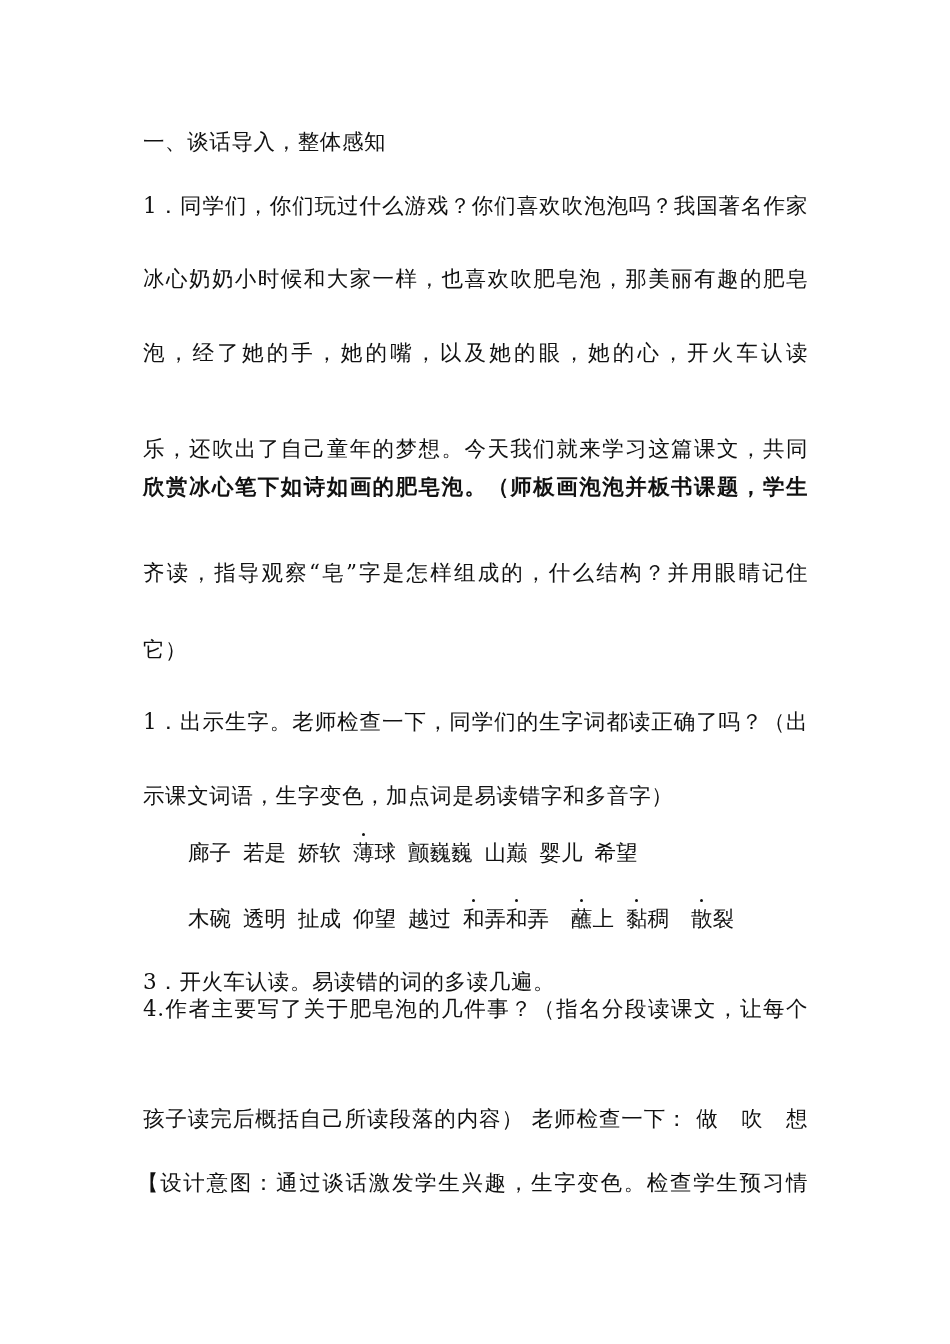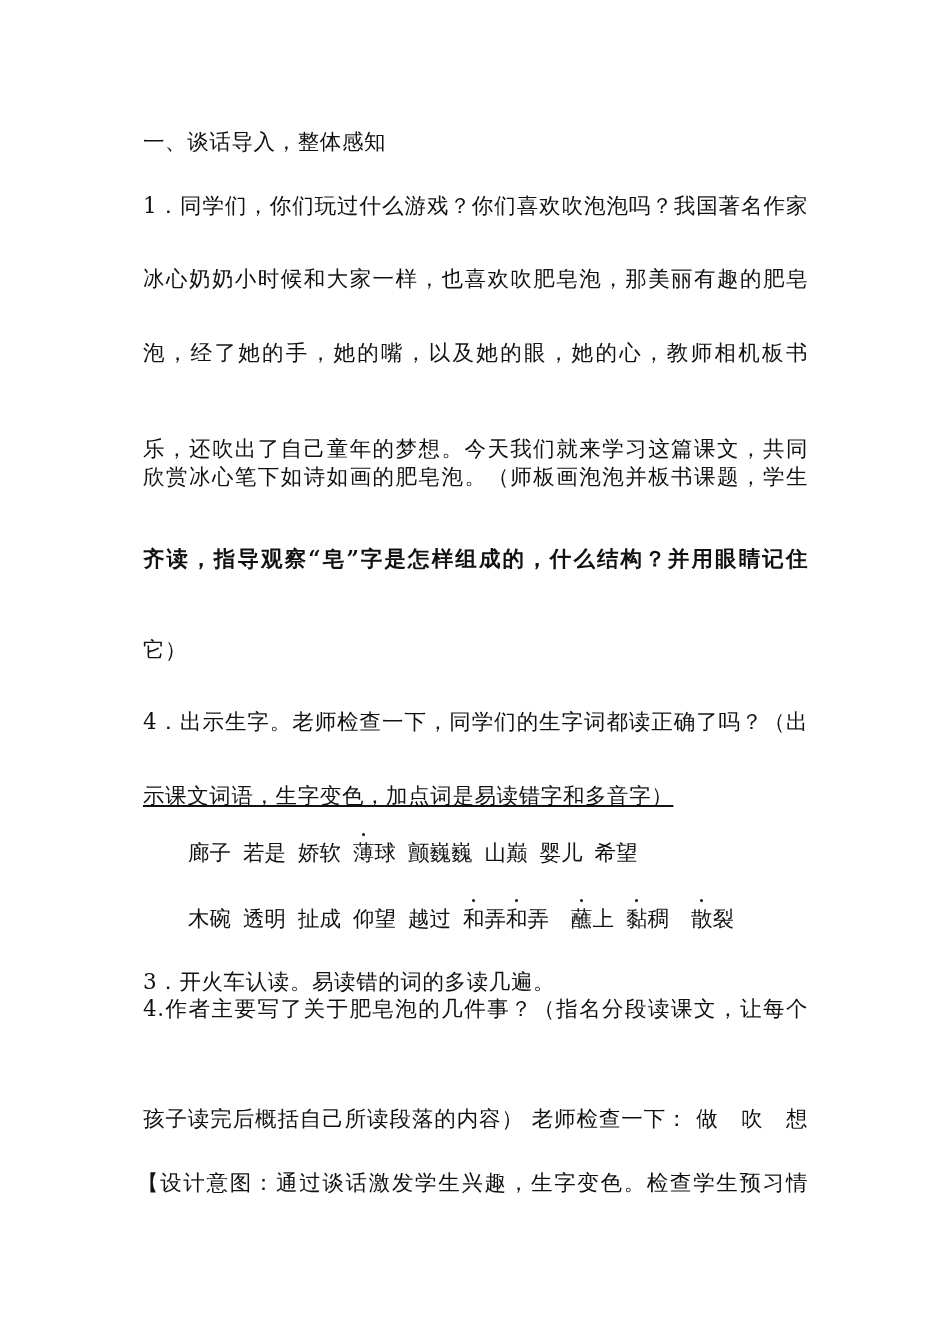--- a/index.html
+++ b/index.html
@@ -66,30 +66,30 @@
 </head>
 <body>
 
 <div class="page">
 
   <div class="line" style="top:127px;">一、谈话导入，整体感知</div>
 
   <div>
     <div class="line justify" style="top:191px;">1．同学们，你们玩过什么游戏？你们喜欢吹泡泡吗？我国著名作家</div>
     <div class="line justify" style="top:264px;">冰心奶奶小时候和大家一样，也喜欢吹肥皂泡，那美丽有趣的肥皂</div>
-    <div class="line justify" style="top:338px;">泡，经了她的手，她的嘴，以及她的眼，她的心，教师相机板书</div>
+    <div class="line justify" style="top:338px;">泡，经了她的手，她的嘴，以及她的眼，她的心，开火车认读</div>
     <div class="line justify" style="top:434px;">乐，还吹出了自己童年的梦想。今天我们就来学习这篇课文，共同</div>
-    <div class="line justify" style="top:462px;">欣赏冰心笔下如诗如画的肥皂泡。（师板画泡泡并板书课题，学生</div>
-    <div class="line justify" style="top:544px;font-weight:bold;">齐读，指导观察“皂”字是怎样组成的，什么结构？并用眼睛记住</div>
+    <div class="line justify" style="top:472px;font-weight:bold;">欣赏冰心笔下如诗如画的肥皂泡。（师板画泡泡并板书课题，学生</div>
+    <div class="line justify" style="top:558px;">齐读，指导观察“皂”字是怎样组成的，什么结构？并用眼睛记住</div>
     <div class="line" style="top:635px;">它）</div>
   </div>
 
   <div>
-    <div class="line justify" style="top:707px;">4．出示生字。老师检查一下，同学们的生字词都读正确了吗？（出</div>
-    <div class="line" style="top:781px;text-decoration:underline;">示课文词语，生字变色，加点词是易读错字和多音字）</div>
+    <div class="line justify" style="top:707px;">1．出示生字。老师检查一下，同学们的生字词都读正确了吗？（出</div>
+    <div class="line" style="top:781px;">示课文词语，生字变色，加点词是易读错字和多音字）</div>
   </div>
 
   <div class="vocab" style="top:838px;">
     <span class="word"><span class="ch">廊</span><span class="ch">子</span></span><span class="word"><span class="ch">若</span><span class="ch">是</span></span><span class="word"><span class="ch">娇</span><span class="ch">软</span></span><span class="word"><span class="ch dot">薄</span><span class="ch">球</span></span><span class="word"><span class="ch">颤</span><span class="ch">巍</span><span class="ch">巍</span></span><span class="word"><span class="ch">山</span><span class="ch">巅</span></span><span class="word"><span class="ch">婴</span><span class="ch">儿</span></span><span class="word"><span class="ch">希</span><span class="ch">望</span></span>
   </div>
 
   <div class="vocab" style="top:904px;">
     <span class="word"><span class="ch">木</span><span class="ch">碗</span></span><span class="word"><span class="ch">透</span><span class="ch">明</span></span><span class="word"><span class="ch">扯</span><span class="ch">成</span></span><span class="word"><span class="ch">仰</span><span class="ch">望</span></span><span class="word"><span class="ch">越</span><span class="ch">过</span></span><span class="word"><span class="ch dot">和</span><span class="ch">弄</span><span class="ch dot">和</span><span class="ch">弄</span></span><span class="word gap-wide"><span class="ch dot">蘸</span><span class="ch">上</span></span><span class="word"><span class="ch dot">黏</span><span class="ch">稠</span></span><span class="word gap-wide"><span class="ch dot">散</span><span class="ch">裂</span></span>
   </div>
 

